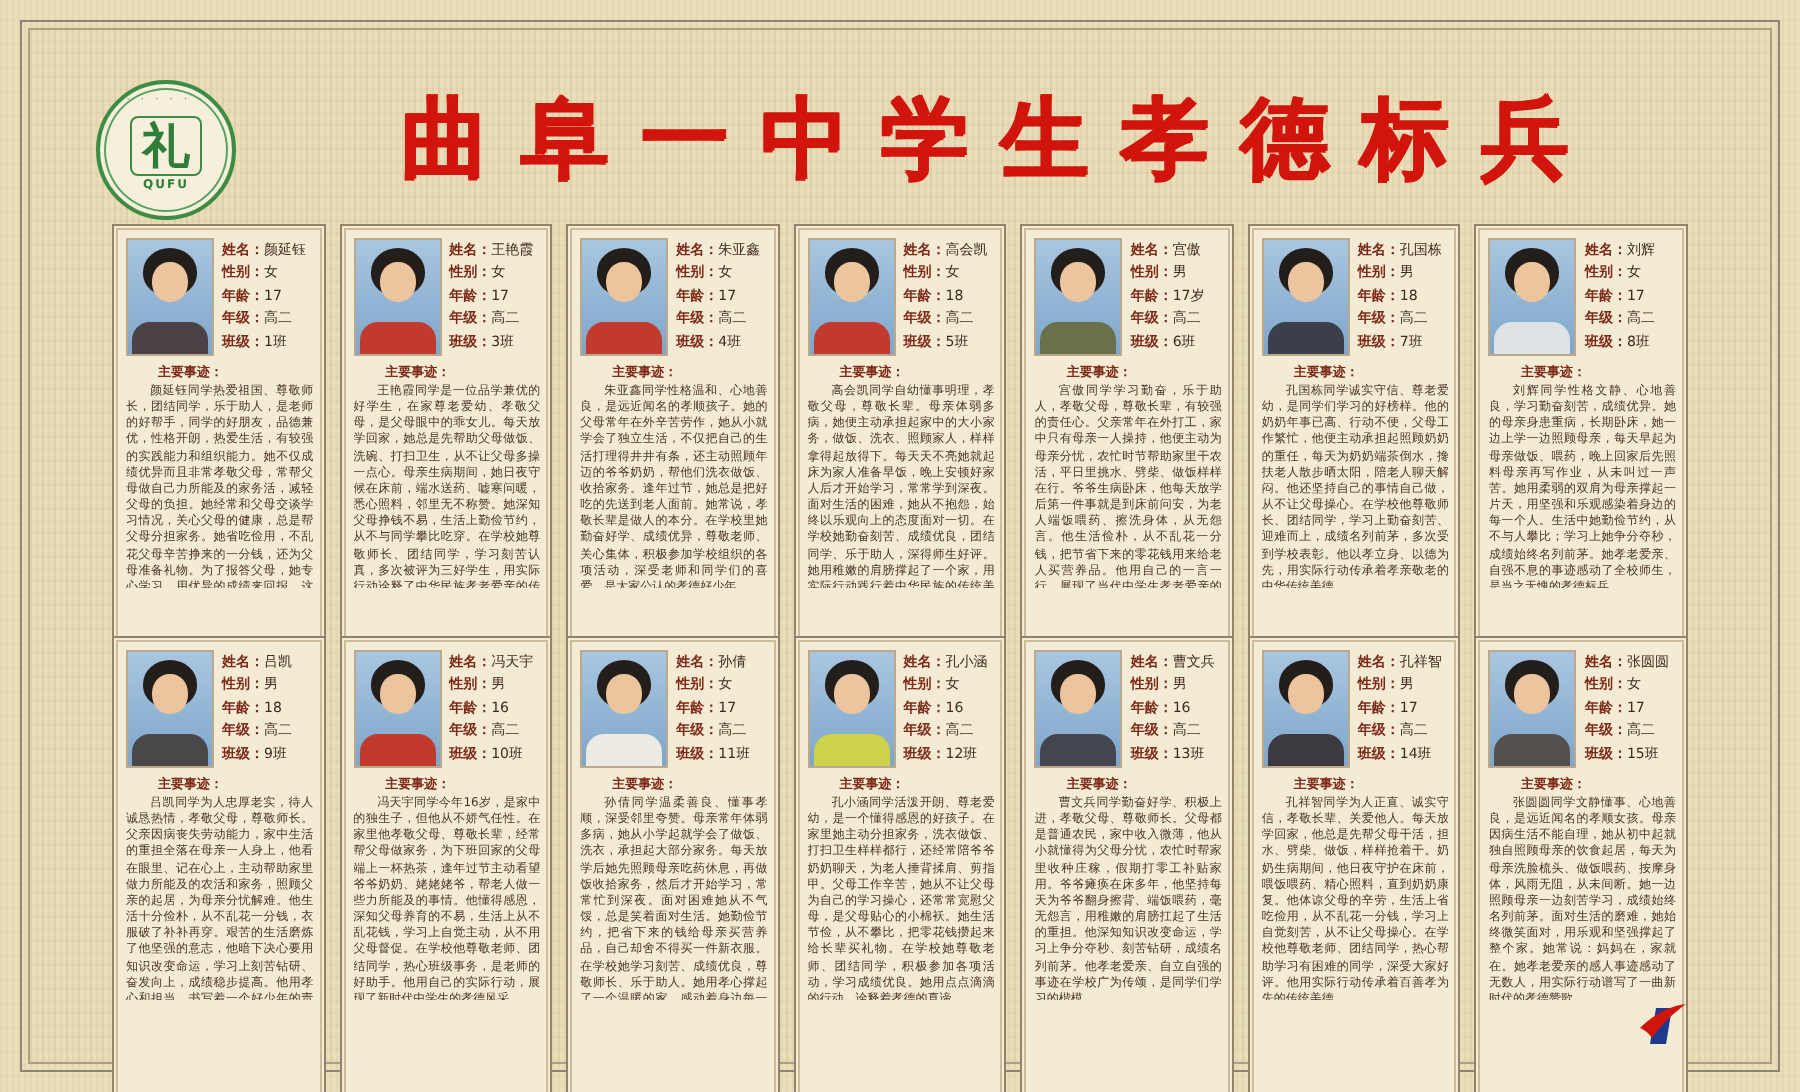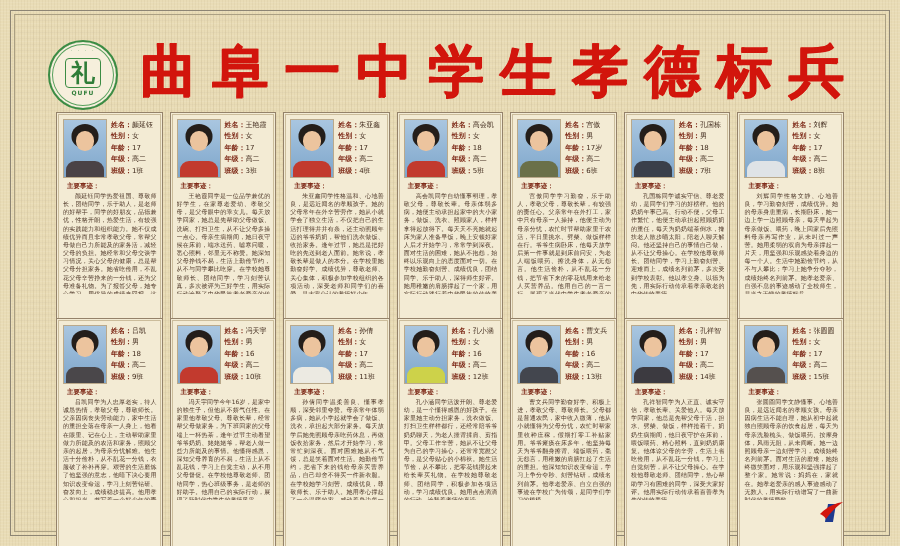--- a/index.html
+++ b/index.html
@@ -19,21 +19,21 @@
   
   .seal{position:absolute;left:48px;top:40px;width:66px;height:66px;border-radius:50%;
     border:2px solid #3c8c44;background:#f6efdc;box-shadow:inset 0 0 0 2px #f6efdc,inset 0 0 0 3px #58a15e;
     display:flex;flex-direction:column;align-items:center;justify-content:center;}
   .seal-box{border:1.5px solid #3c8c44;border-radius:4px;padding:1px 5px;margin-top:4px;}
   .seal-glyph{font-family:"DejaVu Serif",serif;font-size:24px;line-height:26px;color:#2f7d38;font-weight:bold;}
   .seal-caption{font-size:6px;letter-spacing:1px;color:#2f7d38;margin-top:1px;font-weight:bold;}
   .seal-arc{position:absolute;top:5px;left:0;width:100%;text-align:center;font-size:5px;color:#4f9457;letter-spacing:2px;}
   
   .title{position:absolute;left:140px;right:40px;top:44px;margin:0;text-align:center;
-    font-family:"DejaVu Serif",serif;font-weight:900;font-size:56px;line-height:52px;
+    font-family:"DejaVu Serif",serif;font-weight:900;font-size:44px;line-height:52px;
     color:#d2150c;letter-spacing:16px;white-space:nowrap;
     text-shadow:1px 0 0 #d2150c,0 1px 0 #d2150c;}
   
   .row{position:absolute;left:56px;width:788px;display:flex;gap:7px;}
   .row-1{top:112px;}
   .row-2{top:318px;}
   .card{flex:1 1 0;height:240px;background:#f3ebd4;border:1px solid #94826a;
     outline:1px solid #cbbc9b;outline-offset:-3px;box-sizing:border-box;
     padding:6px 5px 4px 6px;overflow:hidden;}
   .card-top{display:flex;gap:4px;}
@@ -41,21 +41,21 @@
     background:linear-gradient(#a9c6e0,#7ea6cb);border:1px solid #baa98b;overflow:hidden;}
   .ph-hair{position:absolute;left:50%;top:4px;transform:translateX(-50%);
     width:27px;height:24px;background:#241e1a;border-radius:50% 50% 46% 46%;}
   .ph-face{position:absolute;left:50%;top:11px;transform:translateX(-50%);
     width:18px;height:20px;background:#ecc49e;border-radius:48%;}
   .ph-shirt{position:absolute;left:50%;bottom:-2px;transform:translateX(-50%);
     width:38px;height:18px;border-radius:9px 9px 0 0;}
   .info{flex:1;font-size:7px;line-height:11.4px;padding-top:1px;white-space:nowrap;}
   .fl{color:#7e2a18;font-weight:bold;}
   .fv{color:#402a1c;}
-  .deeds-label{font-size:6.5px;color:#7e2a18;font-weight:bold;margin:4px 4px 1px;}
+  .deeds-label{font-size:6.5px;color:#7e2a18;font-weight:bold;margin:4px 16px 1px;}
   .deeds{margin:0;font-size:6px;line-height:8.15px;text-align:justify;
     color:#4c3526;text-indent:12px;overflow:hidden;max-height:102px;}
   
   .footer{position:absolute;right:56px;bottom:22px;display:flex;align-items:center;gap:6px;}
   .school-logo{width:26px;height:24px;flex:0 0 26px;}
   .school-cn{font-size:14px;font-weight:900;color:#15276b;letter-spacing:2px;line-height:15px;
     font-family:"DejaVu Sans",sans-serif;}
   .school-en{font-size:4.8px;color:#5a6787;letter-spacing:.4px;margin-top:1px;}
 </style>
 </head>

